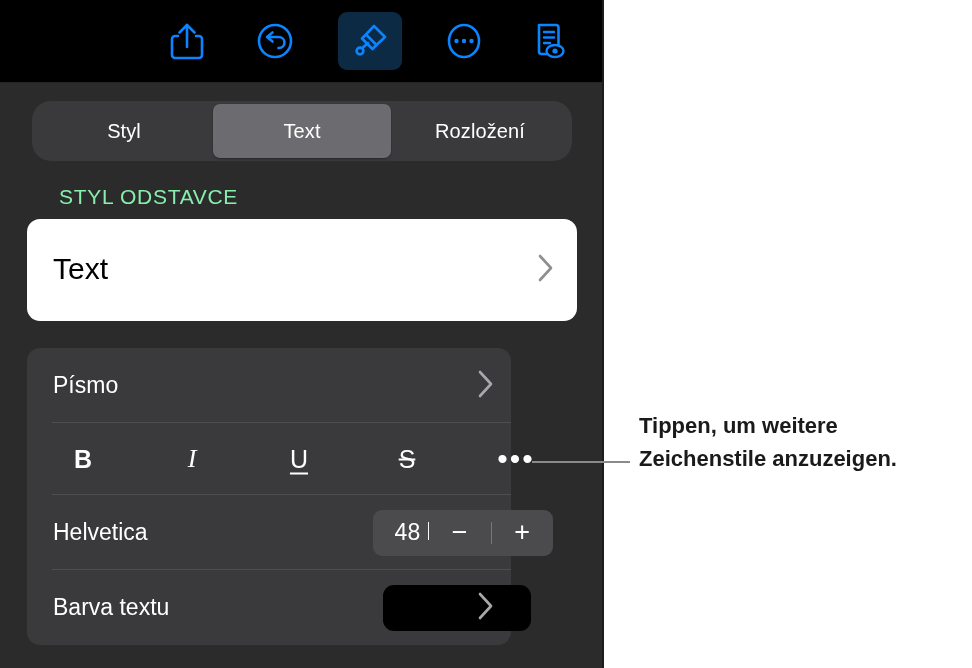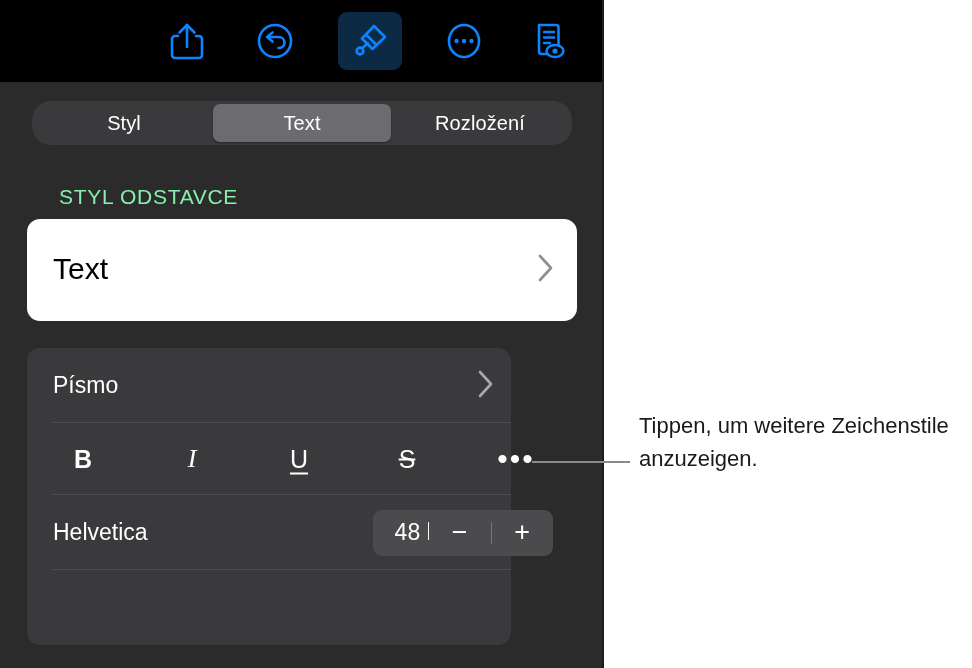--- a/index.html
+++ b/index.html
@@ -53,21 +53,21 @@
   }
   .tool-btn.active { background: #0d2a45; }
   .tool-btn svg { display: block; }
 
   
   #tabbar {
     position: absolute;
     left: 32px;
     top: 101px;
     width: 540px;
-    height: 44px;
+    height: 60px;
     background: #3a3a3c;
     border-radius: 19px;
     display: flex;
     padding: 3px;
     box-sizing: border-box;
   }
   .tab {
     flex: 1;
     display: flex;
     align-items: center;
@@ -245,20 +245,21 @@
     background: #8a8a8a;
   }
   #callout-text {
     position: absolute;
     left: 639px;
     top: 409px;
     width: 330px;
     font-size: 22px;
     line-height: 33px;
     color: #1a1a1a;
+    font-weight: bold;
   }
 </style>
 </head>
 <body>
 
 <div id="inspector">
 
   <div id="toolbar">
 
     <div class="tool-btn" style="left:155px;">
@@ -359,17 +360,26 @@
       <div class="row-label">Helvetica</div>
       <div class="size-value-box">48 b</div>
       <div class="stepper">
         <div class="half">−</div>
         <div class="divider"></div>
         <div class="half">+</div>
       </div>
       <div class="row-sep"></div>
     </div>
 
+    <div class="row">
+      <div class="row-label">Barva textu</div>
+      <div class="color-swatch"></div>
+      <span class="chev-light">
+        <svg width="18" height="30" viewBox="0 0 18 30">
+          <path d="M3 3 L14 15 L3 27" fill="none" stroke="#a8a8ac" stroke-width="2.6" stroke-linecap="round" stroke-linejoin="round"></path>
+        </svg>
+      </span>
+    </div>
   </div>
 </div>
 
 <div id="callout-line"></div>
 <div id="callout-text">Tippen, um weitere Zeichenstile anzuzeigen.</div>
 
 </body></html>

